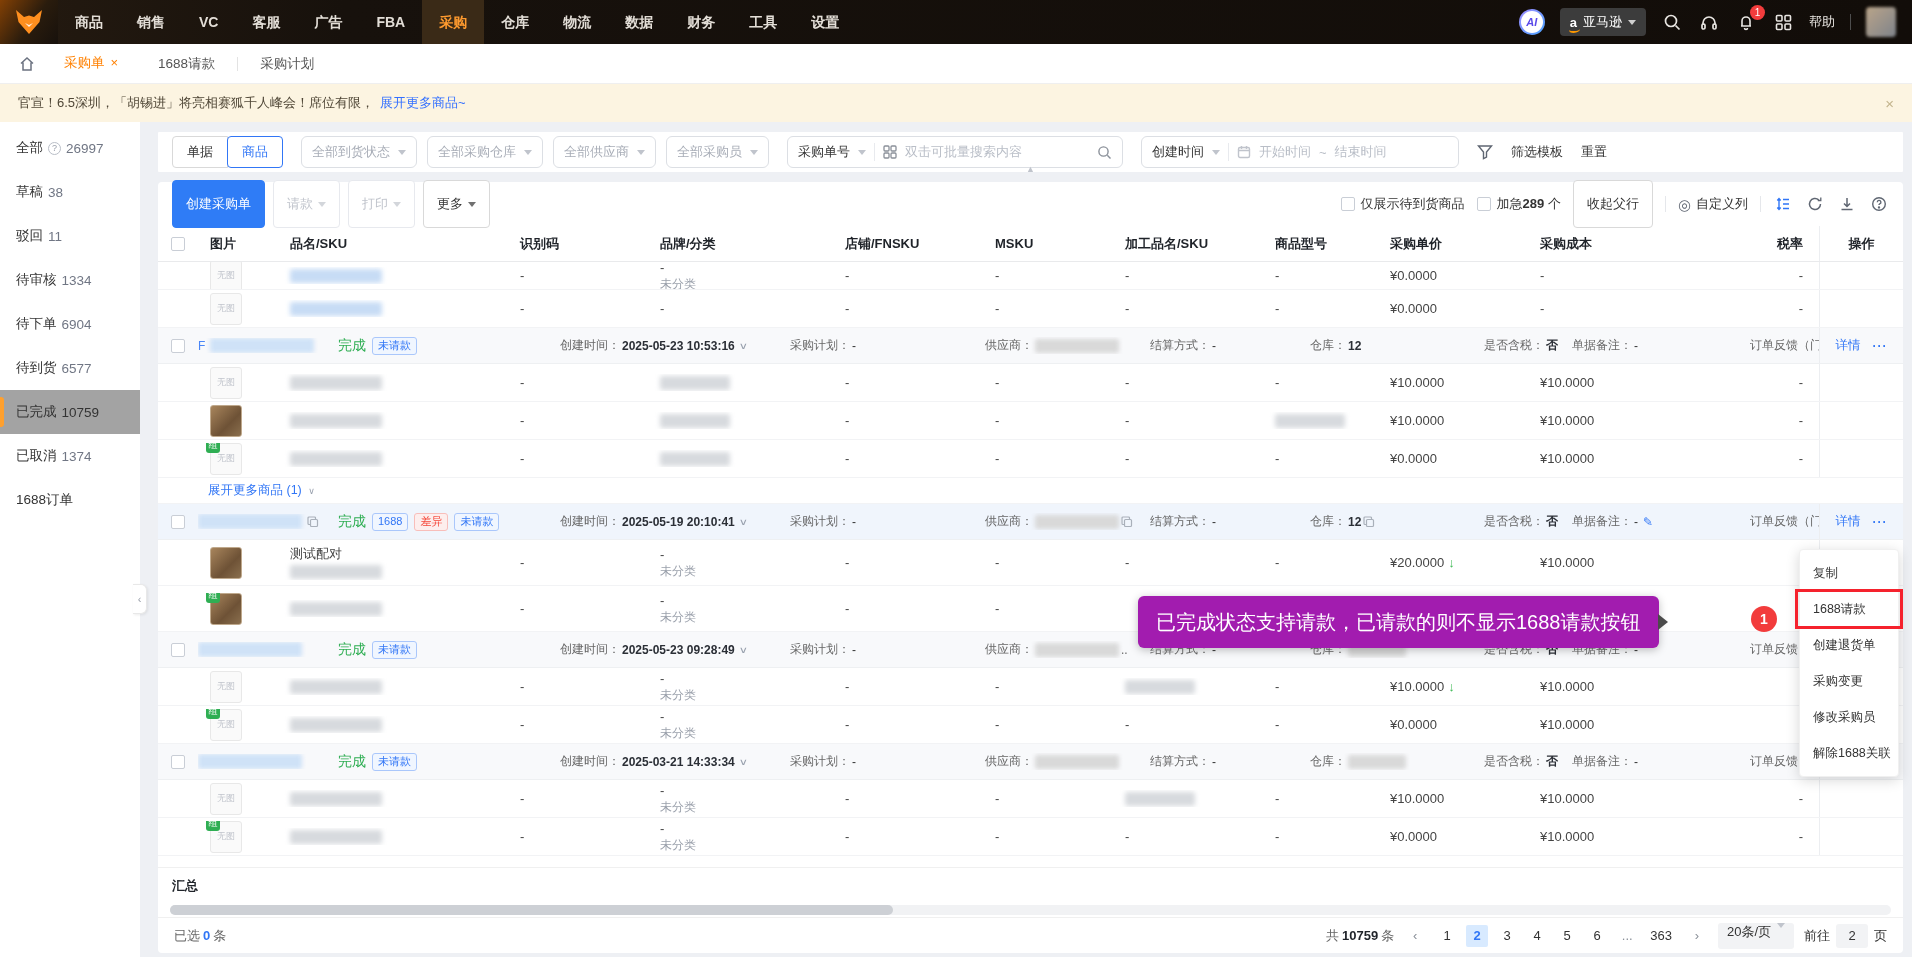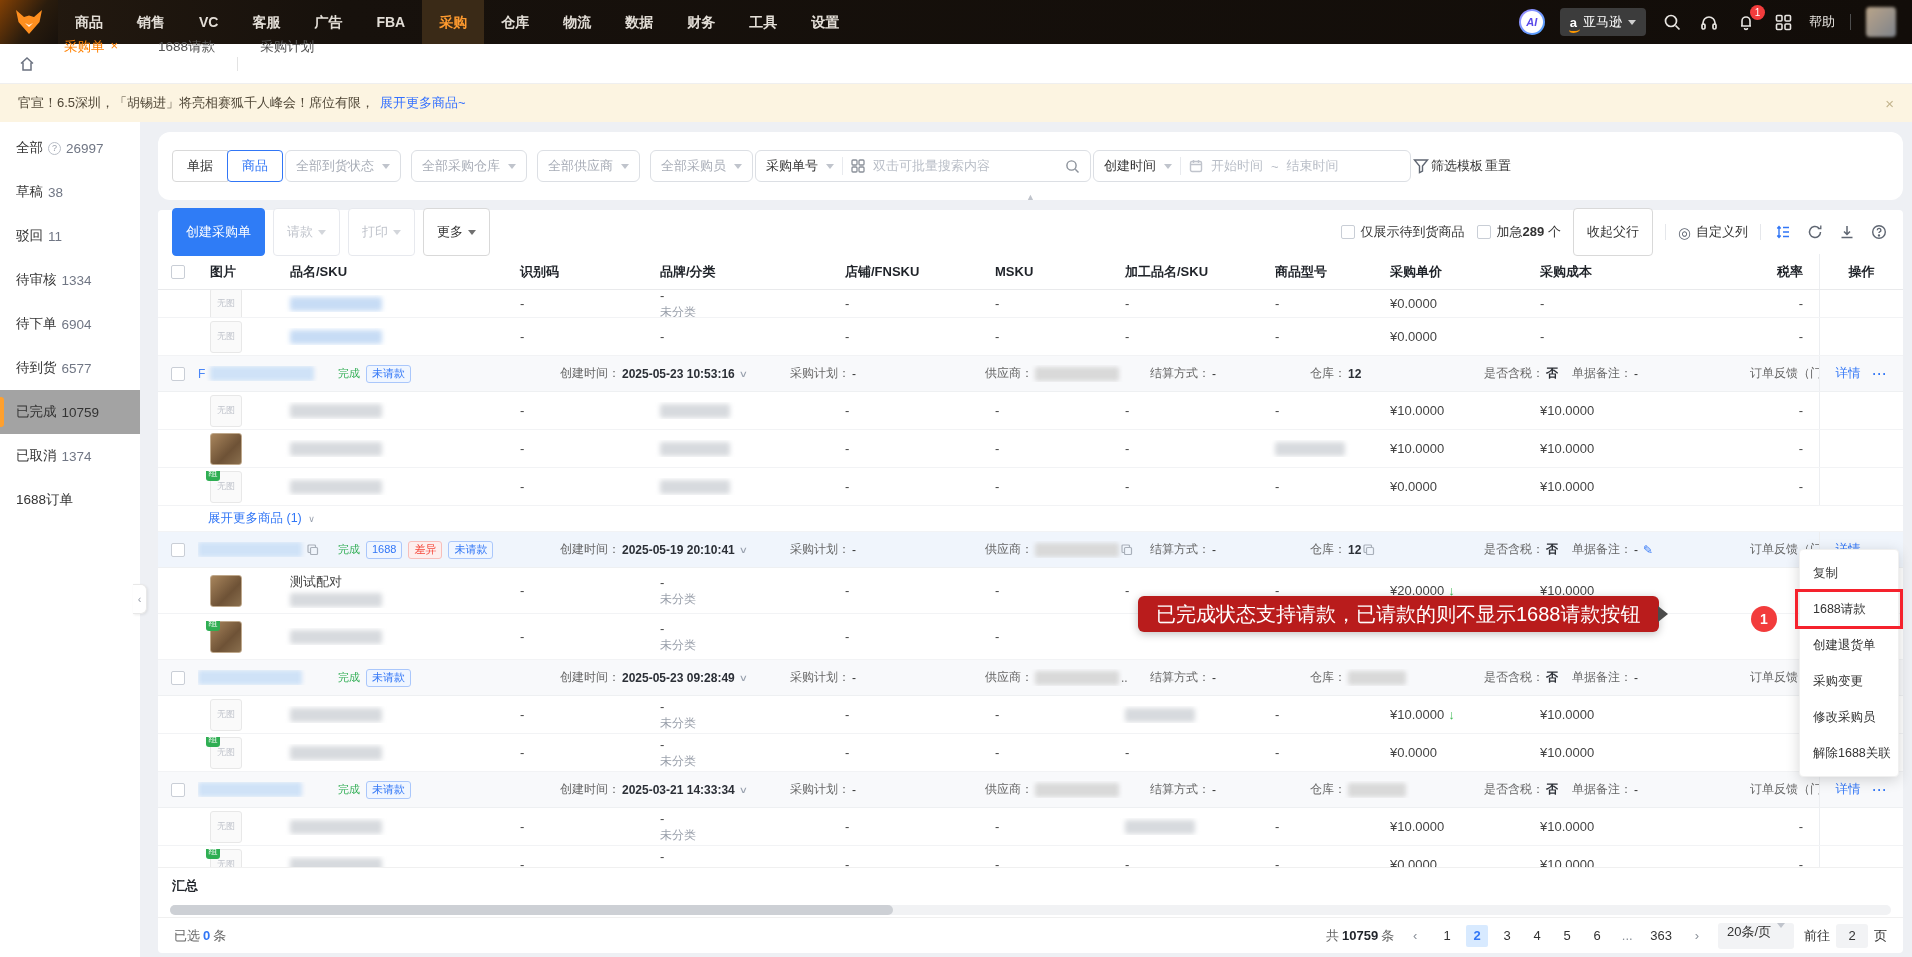--- a/index.html
+++ b/index.html
@@ -29,21 +29,21 @@
   .bellbadge{position:absolute;top:-6px;right:-8px;min-width:15px;height:15px;border-radius:8px;background:#f23c3c;
     color:#fff;font-size:10px;font-style:normal;display:flex;align-items:center;justify-content:center;padding:0 3px}
   .nav-help{color:#e8e5e1;font-size:13px;cursor:pointer}
   .nav-divider{width:1px;height:16px;background:#4d4d4d}
   .avatar{width:30px;height:30px;border-radius:4px;background:linear-gradient(135deg,#b9a489,#7e838a);filter:blur(1.5px);cursor:pointer}
 
   
   .tabbar{height:40px;background:#fff;display:flex;align-items:center;gap:4px;padding-left:12px;
     border-bottom:1px solid #efefef;flex:none}
   .home-ic{width:30px;height:30px;display:flex;align-items:center;justify-content:center;cursor:pointer}
-  .tab{height:52px;display:flex;gap:6px;padding:0 18px;font-size:13.5px;color:#555;cursor:pointer}
+  .tab{height:52px;display:flex;align-items:center;gap:6px;padding:0 18px;font-size:13.5px;color:#555;cursor:pointer}
   .tab.active{color:#ff8000;border-bottom:2px solid #ff8000}
   .tab-x{color:#ff8000;font-size:13px}
   .tab-sep{width:1px;height:14px;background:#e3e3e3}
 
   
   .banner{height:38px;background:#fcf4e1;display:flex;align-items:center;padding:0 18px;font-size:13px;color:#4f4636;flex:none}
   .banner-link{color:#3370ff;margin-left:6px;cursor:pointer;text-decoration:none}
   .banner-close{margin-left:auto;color:#c3b48d;font-size:15px;cursor:pointer}
 
   
@@ -56,21 +56,21 @@
   .side-item.active .side-count{color:#333}
   .side-item.active::before{content:"";position:absolute;left:0;top:7px;bottom:7px;width:4px;background:#ffa02e;border-radius:0 3px 3px 0}
   .qmark{width:13px;height:13px;border:1px solid #b9bec7;border-radius:50%;color:#9aa0ab;font-size:9px;
     display:flex;align-items:center;justify-content:center}
   .side-collapse{position:absolute;left:133px;top:462px;width:14px;height:30px;background:#fff;border:1px solid #e8e8e8;
     border-left:none;border-radius:0 6px 6px 0;box-shadow:1px 1px 3px rgba(0,0,0,.08);display:flex;align-items:center;
     justify-content:center;color:#9aa0ab;font-size:11px;cursor:pointer;z-index:5}
   .content{flex:1;min-width:0;display:flex;flex-direction:column;padding:10px 9px 4px 18px}
 
   
-  .filter-card{background:#fff;border-radius:12px;height:68px;display:flex;align-items:center;gap:2px;
+  .filter-card{background:#fff;border-radius:1px;height:40px;display:flex;align-items:center;gap:18px;
     padding:0 14px;position:relative;flex:none}
   .seg{display:flex}
   .seg-btn{height:32px;padding:0 14px;background:#fff;border:1px solid #d9d9d9;font-size:13px;color:#333;cursor:pointer}
   .seg-btn:first-child{border-radius:4px 0 0 4px}
   .seg-btn.active{border:1px solid #3176f6;color:#3176f6;border-radius:4px;z-index:1;margin-left:-1px}
   .fsel{height:32px;border:1px solid #dcdfe4;border-radius:6px;display:flex;align-items:center;gap:8px;
     padding:0 10px;color:#a8adb7;cursor:pointer;background:#fff;white-space:nowrap}
   .fsel .dark{color:#333}
   .sel-caret{width:0;height:0;border-left:4px solid transparent;border-right:4px solid transparent;border-top:5px solid #c0c4cc}
   .combo-div{width:1px;height:18px;background:#e8eaee}
@@ -120,21 +120,21 @@
   .chip-sup{width:84px;background:#d9d9d9;filter:blur(2px)}
   .chip-wh{width:58px;background:#d9d9d9;filter:blur(2px)}
   .chip-w70{width:70px}
   .dn{color:#3db954;font-weight:700;margin-left:4px}
 
   .grow{height:36px;background:#f8f9fb;border-bottom:1px solid #eef0f2;display:flex;align-items:center;font-size:12px;color:#666}
   .grow.hover{background:#f0f5fc}
   .g-check{width:40px;display:flex;justify-content:center;flex:none}
   .g-order{width:140px;display:flex;align-items:center;gap:5px;overflow:hidden;flex:none;color:#4a86f7;font-size:12px}
   .g-tags{width:222px;display:flex;align-items:center;gap:6px;flex:none;overflow:hidden}
-  .st-done{color:#2fae53;font-size:11px}
+  .st-done{color:#2fae53;font-size:14px}
   .tag{display:inline-flex;align-items:center;height:18px;padding:0 5px;border-radius:3px;font-size:11px;line-height:1;white-space:nowrap}
   .tag-blue{color:#3176f6;background:#f0f6ff;border:1px solid #aac7fb}
   .tag-red{color:#f5483b;background:#fdeeed;border:1px solid #f8beba}
   .g-f{display:flex;align-items:center;gap:2px;white-space:nowrap;overflow:hidden;flex:none}
   .g-f .val{color:#333}
   .g-f .val.b{font-weight:700;color:#2b2f36}
   .w-time{width:230px}.w-plan{width:195px}.w-sup{width:165px}.w-settle{width:160px}.w-wh{width:174px}.w-taxi{width:88px}.w-note{width:178px}
   .g-feed{flex:1;min-width:0;overflow:hidden;white-space:nowrap;color:#666}
   .g-action{width:84px;height:100%;border-left:1px solid #eceef1;display:flex;align-items:center;justify-content:center;gap:12px;flex:none;background:inherit}
   .lnk{color:#3176f6;cursor:pointer;font-size:12.5px}
@@ -157,21 +157,21 @@
   .pg-total b{color:#1f2329;margin:0 3px}
   .pg{min-width:22px;height:22px;padding:0 4px;display:flex;align-items:center;justify-content:center;border-radius:2px;
     color:#333;cursor:pointer}
   .pg.active{background:#d8eaff;color:#3176f6;font-weight:700}
   .pg.nav{color:#8a9099}
   .pg-size{height:26px;background:#f2f3f5;border-radius:3px;padding:0 9px;display:flex;align-items:flex-start;gap:6px;cursor:pointer;color:#333}
   .goto{display:flex;align-items:center;gap:6px;color:#333}
   .goto-box{width:32px;height:24px;background:#f2f3f5;border-radius:3px;display:flex;align-items:center;justify-content:center;color:#333}
 
   
-  .tooltip{position:absolute;left:1138px;top:596px;height:36px;background:#b91c1c;border-radius:6px;color:#fff;
+  .tooltip{position:absolute;left:1138px;top:596px;height:52px;background:#a21caf;border-radius:6px;color:#fff;
     font-size:20px;display:flex;align-items:center;padding:0 18px;z-index:80;white-space:nowrap;box-shadow:0 2px 8px rgba(0,0,0,.25)}
   .tooltip::after{content:"";position:absolute;right:-9px;top:50%;transform:translateY(-50%);
     border-top:8px solid transparent;border-bottom:8px solid transparent;border-left:10px solid #4b4b4b}
   .num-badge{position:absolute;left:1751px;top:606px;width:26px;height:26px;border-radius:50%;background:#f23c3c;color:#fff;
     font-size:14px;font-weight:700;display:flex;align-items:center;justify-content:center;z-index:85}
   .ctx-menu{position:absolute;left:1799px;top:549px;width:100px;background:#fff;border-radius:4px;
     box-shadow:0 3px 14px rgba(0,0,0,.16);border:1px solid #f0f0f0;padding:5px 0;z-index:70}
   .ctx-item{height:36px;display:flex;align-items:center;padding-left:13px;font-size:12.5px;color:#333;cursor:pointer;position:relative;white-space:nowrap}
   .ctx-item.marked::after{content:"";position:absolute;left:-5px;right:-5px;top:-2px;bottom:-2px;border:3px solid #f5222d;pointer-events:none}
 

